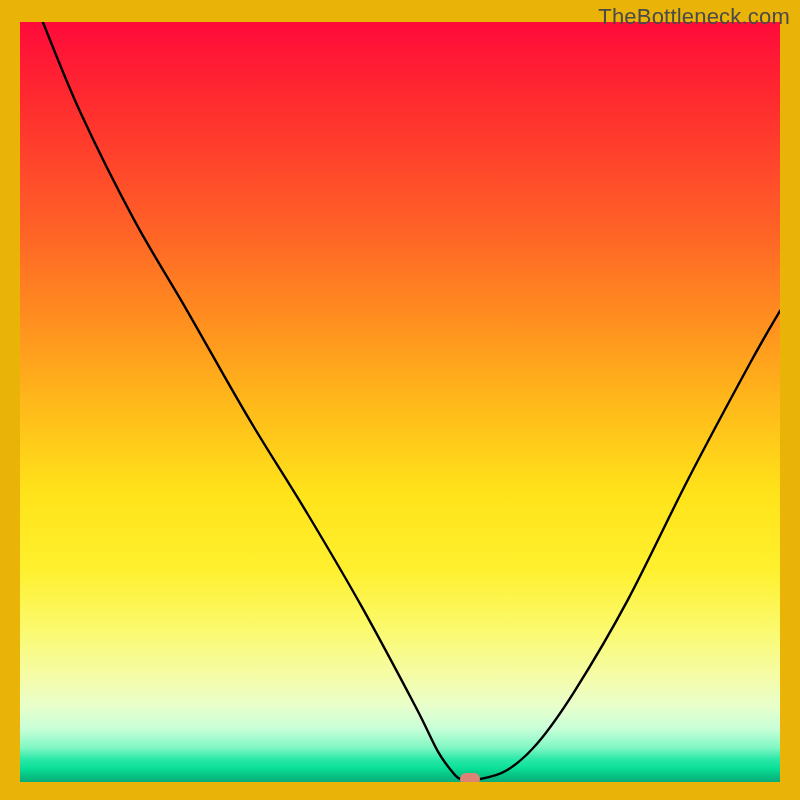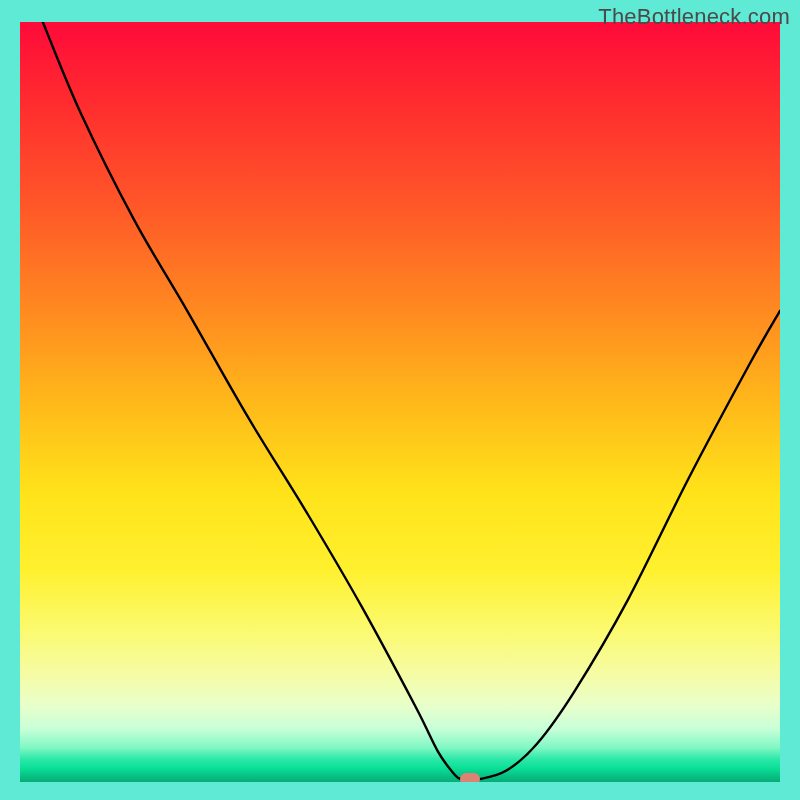--- a/index.html
+++ b/index.html
@@ -8,21 +8,21 @@
     width: 800px;
     height: 800px;
     background: #000;
     overflow: hidden;
     font-family: Arial, Helvetica, sans-serif;
   }
   .frame {
     position: relative;
     width: 800px;
     height: 800px;
-    background: #5eead4;
+    background: #eab308;
   }
   .watermark {
     position: absolute;
     top: 4px;
     right: 10px;
     color: #4a4a4a;
     font-size: 22px;
     font-weight: 500;
     letter-spacing: 0.2px;
     z-index: 5;

